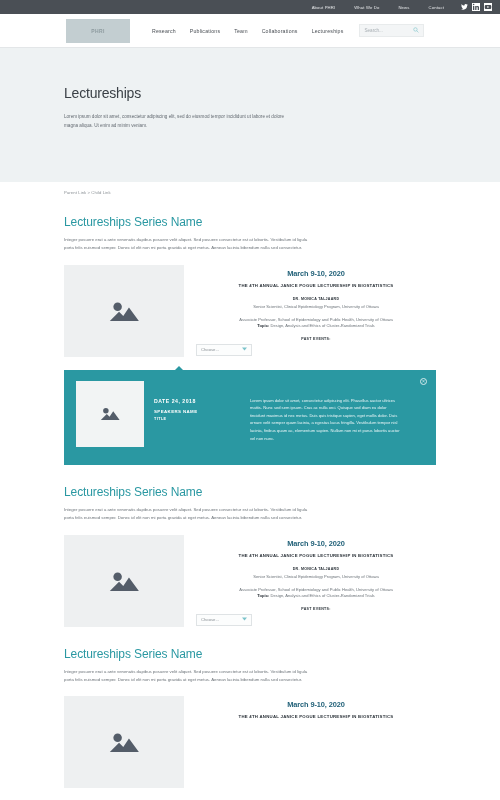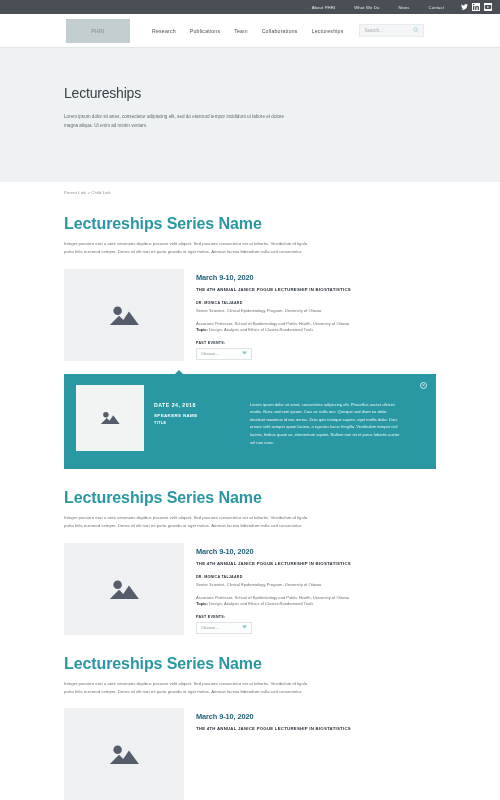--- a/index.html
+++ b/index.html
@@ -123,38 +123,39 @@
   .breadcrumb {
     padding: 8px 0 0 64px;
     font-size: 4.2px;
     color: #8b9196;
     letter-spacing: 0.1px;
   }
 
   
   .section { padding: 20px 64px 0 64px; }
   .section h2 {
-    font-size: 16px;
-    font-weight: bold;
+    font-size: 12px;
+    font-weight: normal;
     color: #2a98a2;
     letter-spacing: -0.1px;
     margin-bottom: 7px;
   }
   .section .intro {
     font-size: 4.3px;
     line-height: 1.95;
     color: #6b7278;
     width: 250px;
     margin-bottom: 12px;
   }
 
   
   .card {
     display: flex;
     gap: 12px;
+    text-align: center;
   }
   .thumb {
     width: 120px;
     height: 92px;
     background: #eef0f1;
     display: flex;
     align-items: center;
     justify-content: center;
     flex: 0 0 120px;
   }

